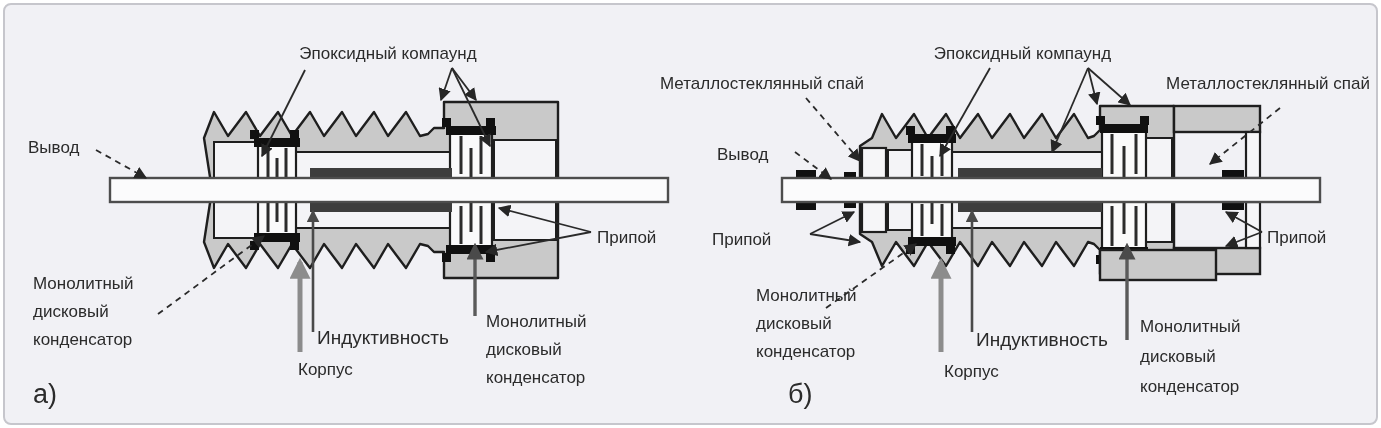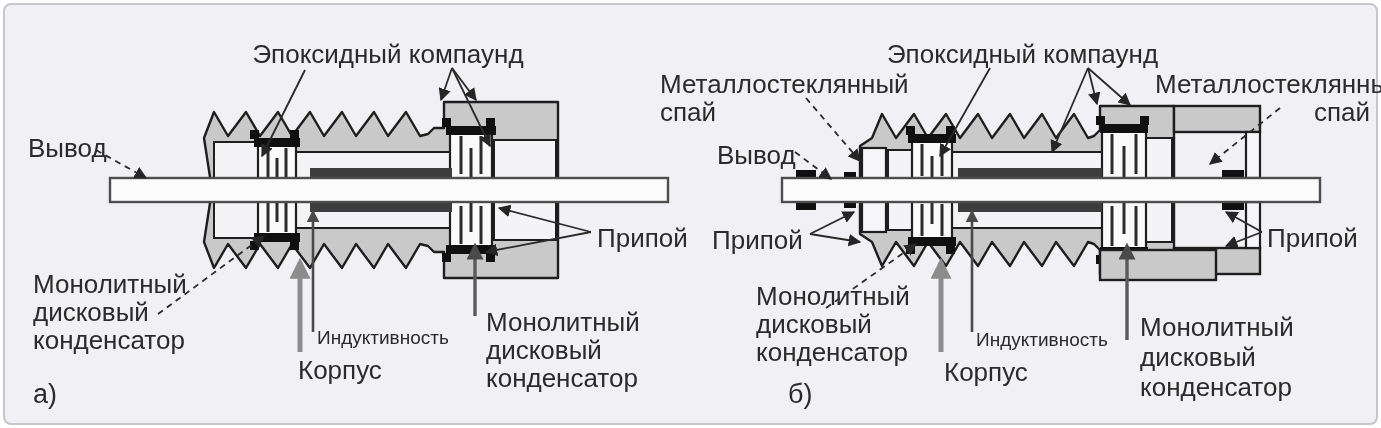--- a/index.html
+++ b/index.html
@@ -1,21 +1,21 @@
 <!DOCTYPE html>
 <html><head>
 <meta charset="utf-8">
 <style>
   html,body{margin:0;padding:0;background:#ffffff;}
   .stage{position:relative;width:1381px;height:428px;background:#ffffff;overflow:hidden;
          font-family:"Liberation Sans",sans-serif;color:#2b2b2b;}
   .panel{position:absolute;left:3px;top:3px;right:3px;bottom:3px;
          background:#f1f1f5;border:2.5px solid #c6c6cc;border-radius:8px;}
   .drawing{position:absolute;left:0;top:0;width:1381px;height:428px;}
-  .lbl{position:absolute;white-space:normal;line-height:28px;font-size:26px;}
+  .lbl{position:absolute;white-space:normal;line-height:28px;font-size:17px;}
   .lbl.small{font-size:19px;line-height:22px;text-align:center;}
   .lbl.caption{font-size:27px;}
   .lbl.center{text-align:center;}
   .lbl.right{text-align:right;}
 </style>
 </head>
 <body>
 
 <div class="stage">
   <div class="panel"></div>

